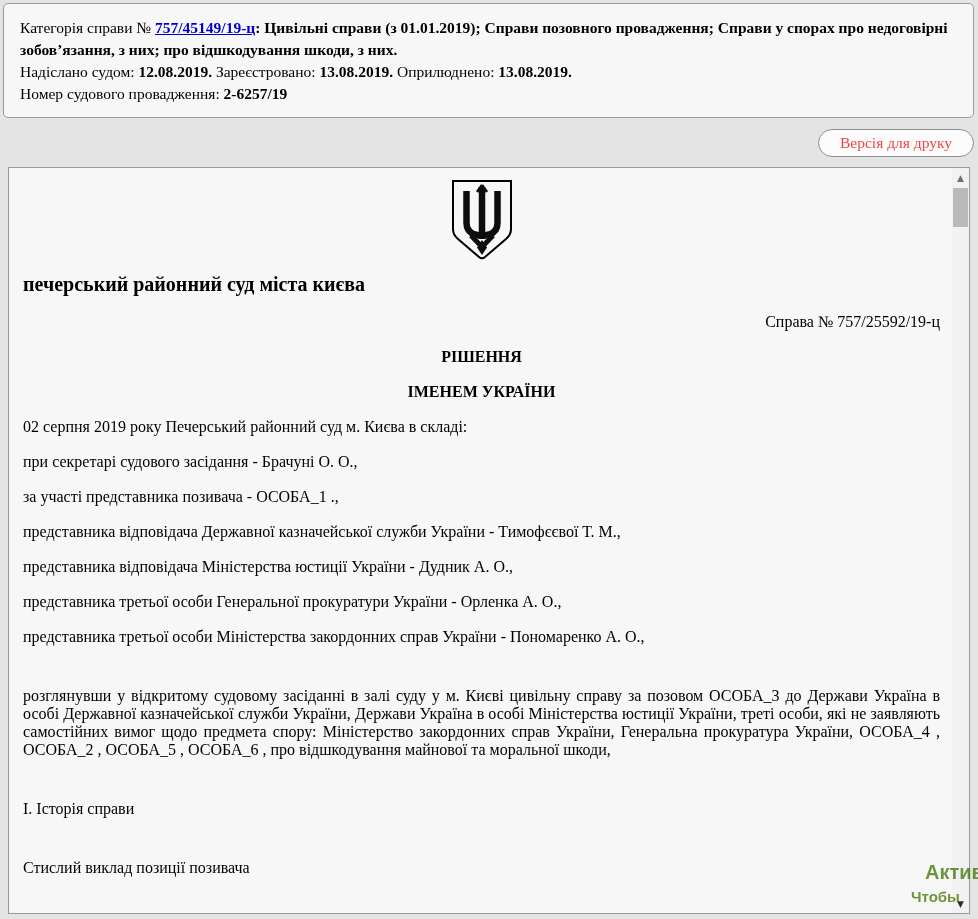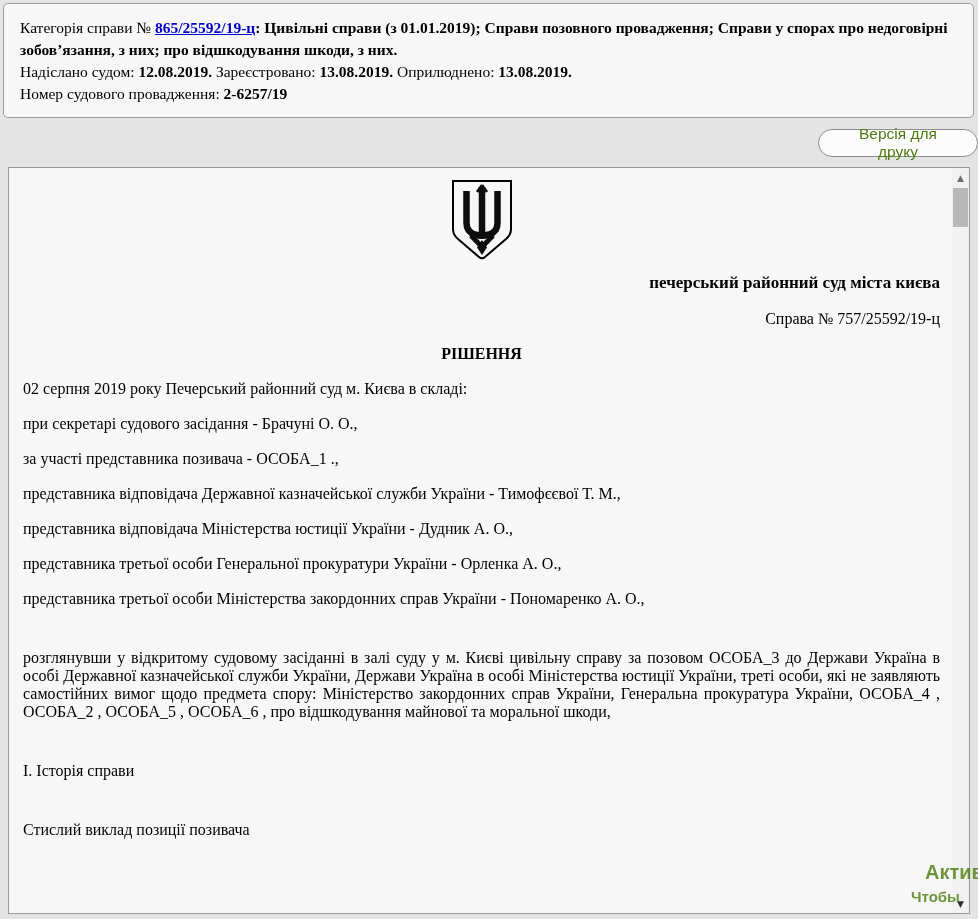--- a/index.html
+++ b/index.html
@@ -28,22 +28,22 @@
   }
   .bold { font-weight:bold; }
 
   
   .print-btn {
     position:absolute; left:818px; top:129px;
     height:28px; padding:0 21px;
     border-radius:14px;
     border:1px solid #8e8e8e;
     background:#fcfcfc;
-    font-family:Liberation Sans, sans-serif;
-    font-size:15.5px; color:#4d7c0f;
+    font-family:Liberation Serif, serif;
+    font-size:15.5px; color:#ef4444;
     cursor:pointer;
     display:flex; align-items:center; justify-content:center;
   }
 
   
   .doc-frame {
     position:absolute; left:8px; top:167px;
     width:962px; height:747px;
     border:1px solid #999;
     background:#f7f7f7;
@@ -55,21 +55,21 @@
     overflow:hidden;
     font-size:16px;
   }
   .p { line-height:18px; margin:0 0 17px 0; }
   .m15 { margin-bottom:15px;margin-top:41px; }
   .center { text-align:center; }
   .right  { text-align:right; }
   .justify{ text-align:justify; }
 
   .emblem { display:block; margin:1px auto 0 auto; }
-  .court-name { text-align:right; font-weight:bold; font-size:17px; margin:12px 0 17px 0; }
+  .court-name { text-align:left; font-weight:bold; font-size:20px; margin:12px 0 17px 0; }
   .doc-title-gap { margin-top:14px; }
 
   
   .scrollbar {
     position:absolute; right:0; top:0; width:17px; height:100%;
     background:#f2f2f2;
   }
   .scroll-btn {
     position:absolute; left:0; width:17px; height:17px;
     display:flex; align-items:center; justify-content:center;
@@ -96,21 +96,21 @@
   }
   .wm1 { left:925px; top:861px; font-size:20px; }
   .wm2 { left:911px; top:888px; font-size:15px; }
 </style>
 </head>
 <body>
 
 <div class="header-box">
   <div class="row">
     <span>Категорія справи №</span>
-    <a class="case-link" href="#">865/25592/19-ц</a><span class="bold">: Цивільні справи (з 01.01.2019); Справи позовного провадження; Справи у спорах про недоговірні зобов’язання, з них; про відшкодування шкоди, з них.</span>
+    <a class="case-link" href="#">757/45149/19-ц</a><span class="bold">: Цивільні справи (з 01.01.2019); Справи позовного провадження; Справи у спорах про недоговірні зобов’язання, з них; про відшкодування шкоди, з них.</span>
   </div>
   <div class="row">
     <span>Надіслано судом:</span>
     <span class="bold">12.08.2019.</span>
     <span>Зареєстровано:</span>
     <span class="bold">13.08.2019.</span>
     <span>Оприлюднено:</span>
     <span class="bold">13.08.2019.</span>
   </div>
   <div class="row">
@@ -134,20 +134,21 @@
         <path d="M20 56.5 L31 68 L42 56.5" stroke-width="5"></path>
       </g>
       <path d="M31 61 L26 68.5 L31 76 L36 68.5 Z" fill="#0d0d0d"></path>
     </svg>
 
     <div class="court-name">печерський районний суд міста києва</div>
 
     <p class="p right">Справа № 757/25592/19-ц</p>
 
     <p class="p center bold doc-title-gap">РІШЕННЯ</p>
+    <p class="p center bold">ІМЕНЕМ УКРАЇНИ</p>
 
     <p class="p">02 серпня 2019 року Печерський районний суд м. Києва в складі:</p>
     <p class="p">при секретарі судового засідання - Брачуні О. О.,</p>
     <p class="p">за участі представника позивача - ОСОБА_1 .,</p>
     <p class="p">представника відповідача Державної казначейської служби України - Тимофєєвої Т. М.,</p>
     <p class="p">представника відповідача Міністерства юстиції України - Дудник А. О.,</p>
     <p class="p">представника третьої особи Генеральної прокуратури України - Орленка А. О.,</p>
     <p class="p">представника третьої особи Міністерства закордонних справ України - Пономаренко А. О.,</p>
 
     <p class="p justify m15">розглянувши у відкритому судовому засіданні в залі суду у м. Києві цивільну справу за позовом ОСОБА_3 до Держави Україна в особі Державної казначейської служби України, Держави Україна в особі Міністерства юстиції України, треті особи, які не заявляють самостійних вимог щодо предмета спору: Міністерство закордонних справ України, Генеральна прокуратура України, ОСОБА_4 , ОСОБА_2 , ОСОБА_5 , ОСОБА_6 , про відшкодування майнової та моральної шкоди,</p>

